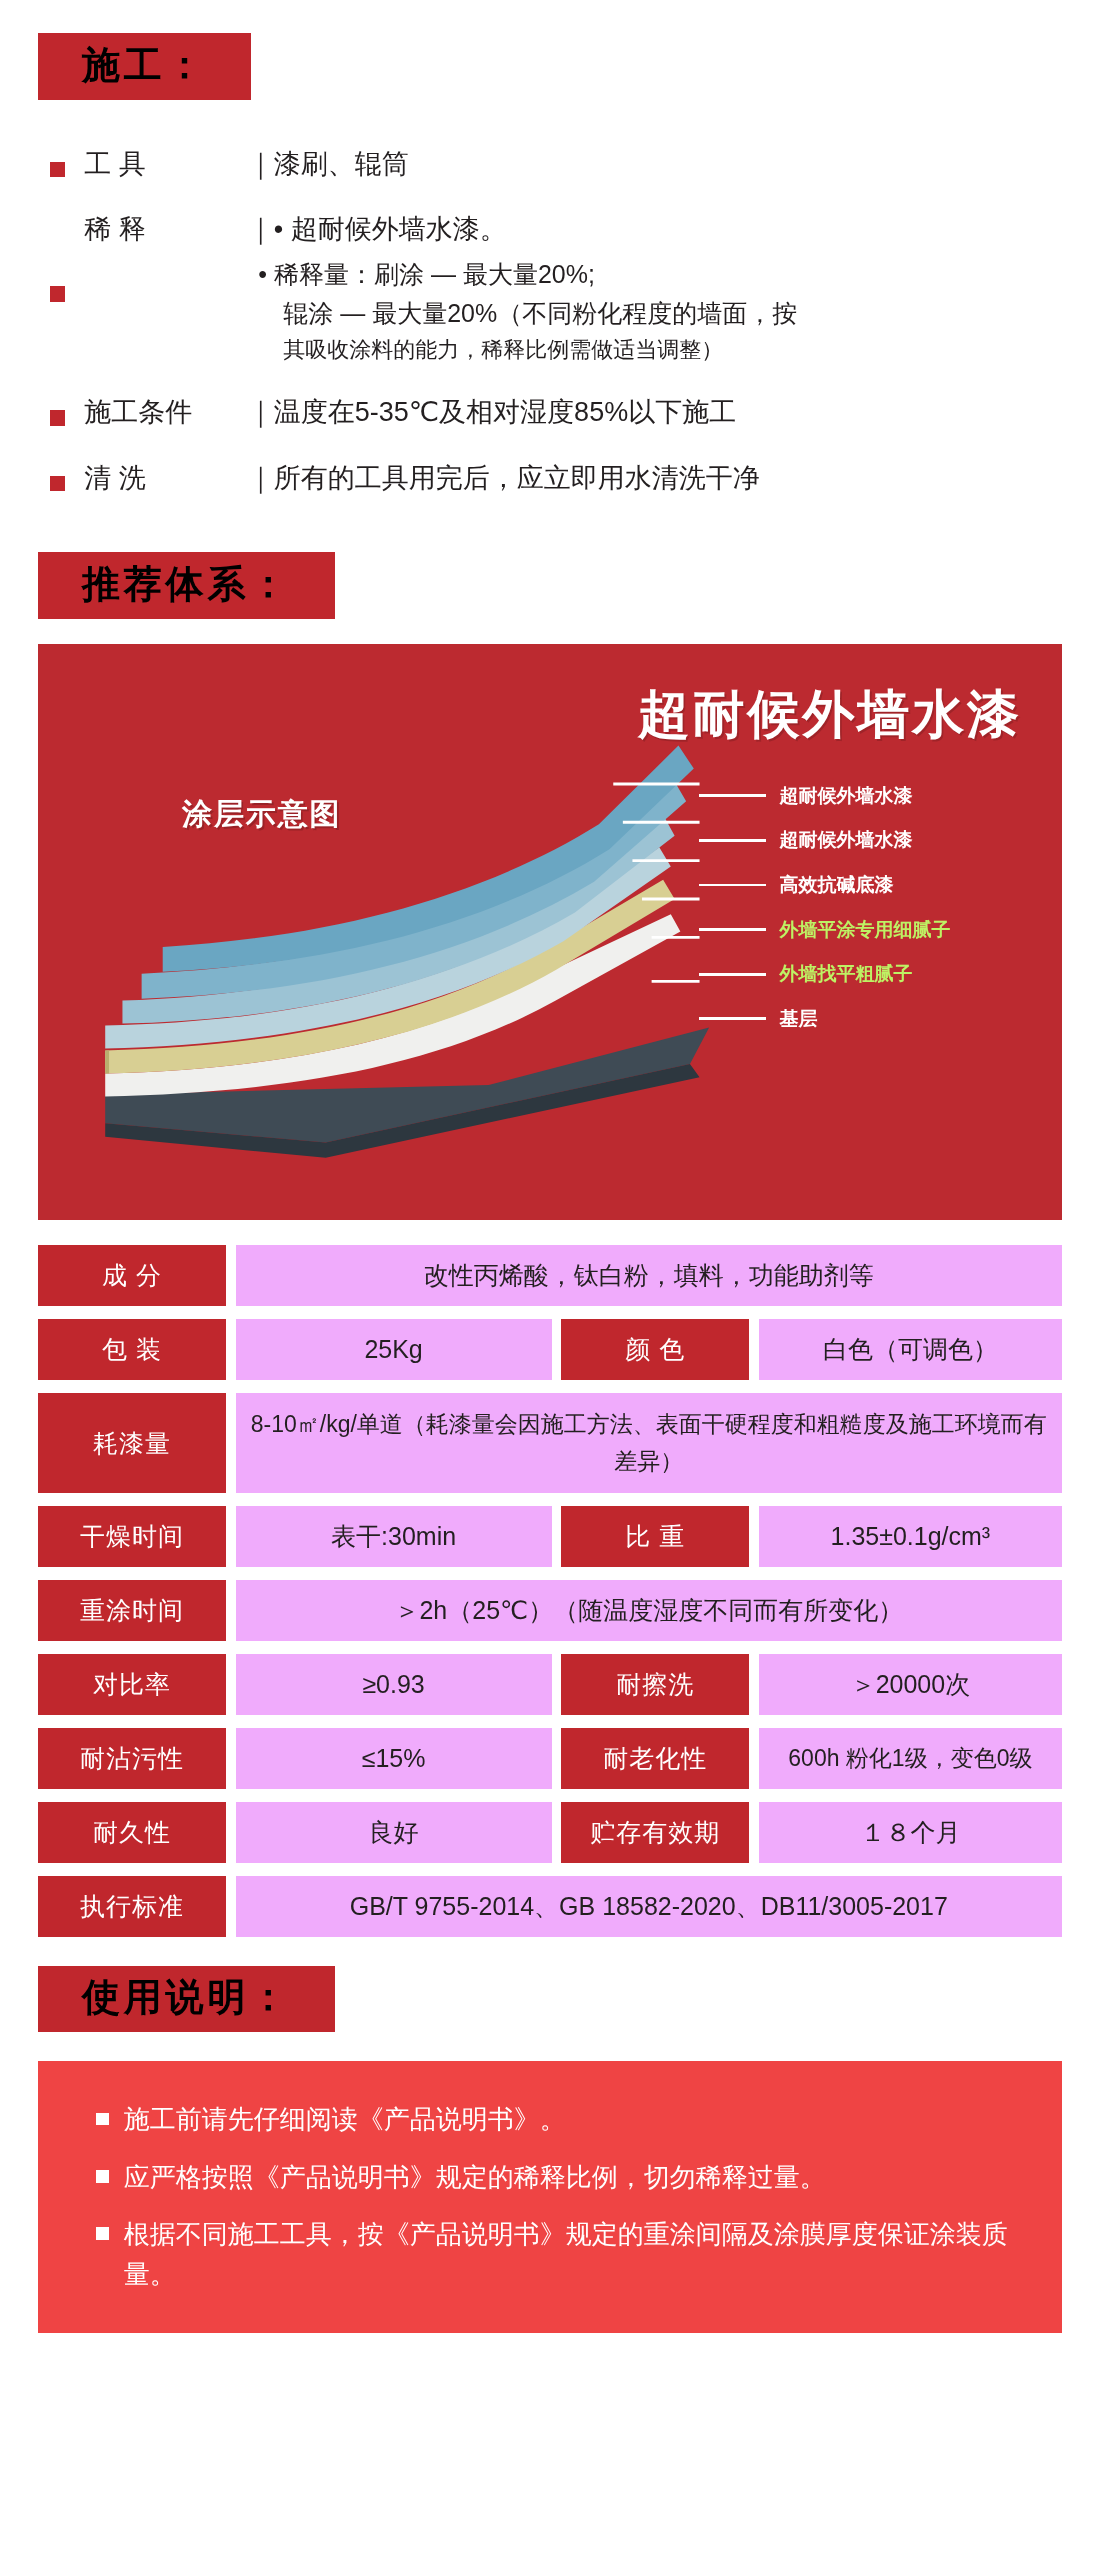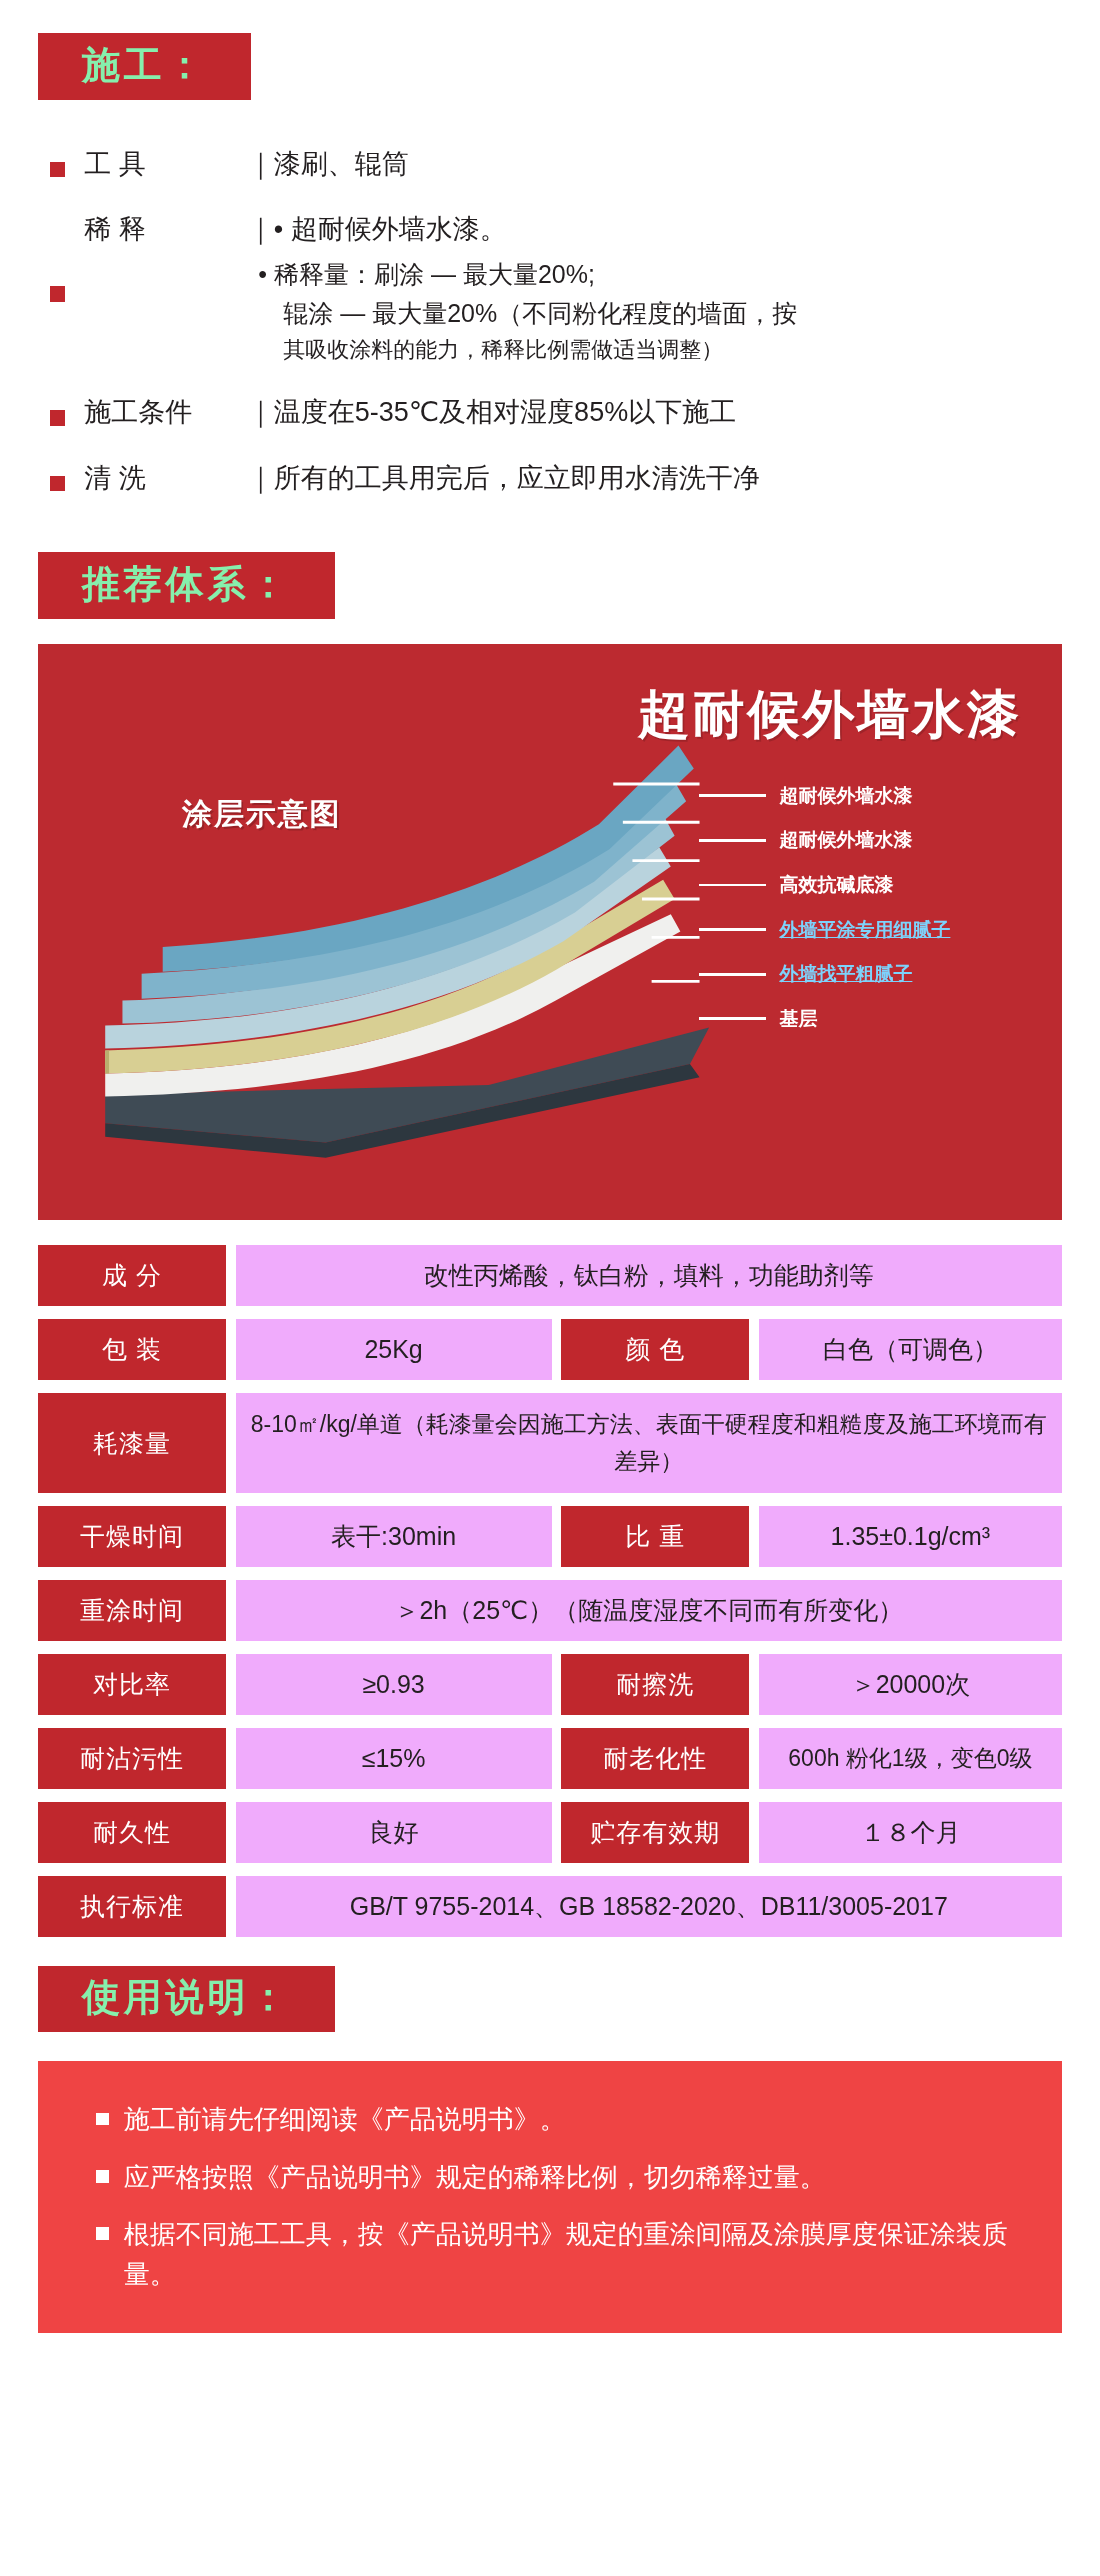--- a/index.html
+++ b/index.html
@@ -19,21 +19,21 @@
     position: relative;
     width: 1100px;
     height: 2576px;
     padding: 0;
     box-sizing: border-box;
   }
 
   
   .banner {
     background: #c0272d;
-    color: #86efac;
+    color: #000000;
     font-size: 38px;
     font-weight: bold;
     letter-spacing: 3.8px;
     display: inline-block;
     padding: 11.5px 44px 13.4px 44px;
     line-height: 1.1;
   }
   .banner-wrap {
     margin-left: 38px;
   }
@@ -126,21 +126,21 @@
     background: #ffffff;
     margin-right: 13.4px;
     flex: none;
   }
   .legend-label {
     color: #ffffff;
     font-size: 19px;
     font-weight: bold;
     white-space: nowrap;
   }
-  .legend-label.y { color: #7dd3fc; text-decoration: underline; }
+  .legend-label.y { color: #bef264; }
 
   
   .spec {
     margin: 25px 38px 0 38px;
     display: flex;
     flex-direction: column;
     gap: 13px;
     justify-content: flex-end;
   }
   .spec-row {

